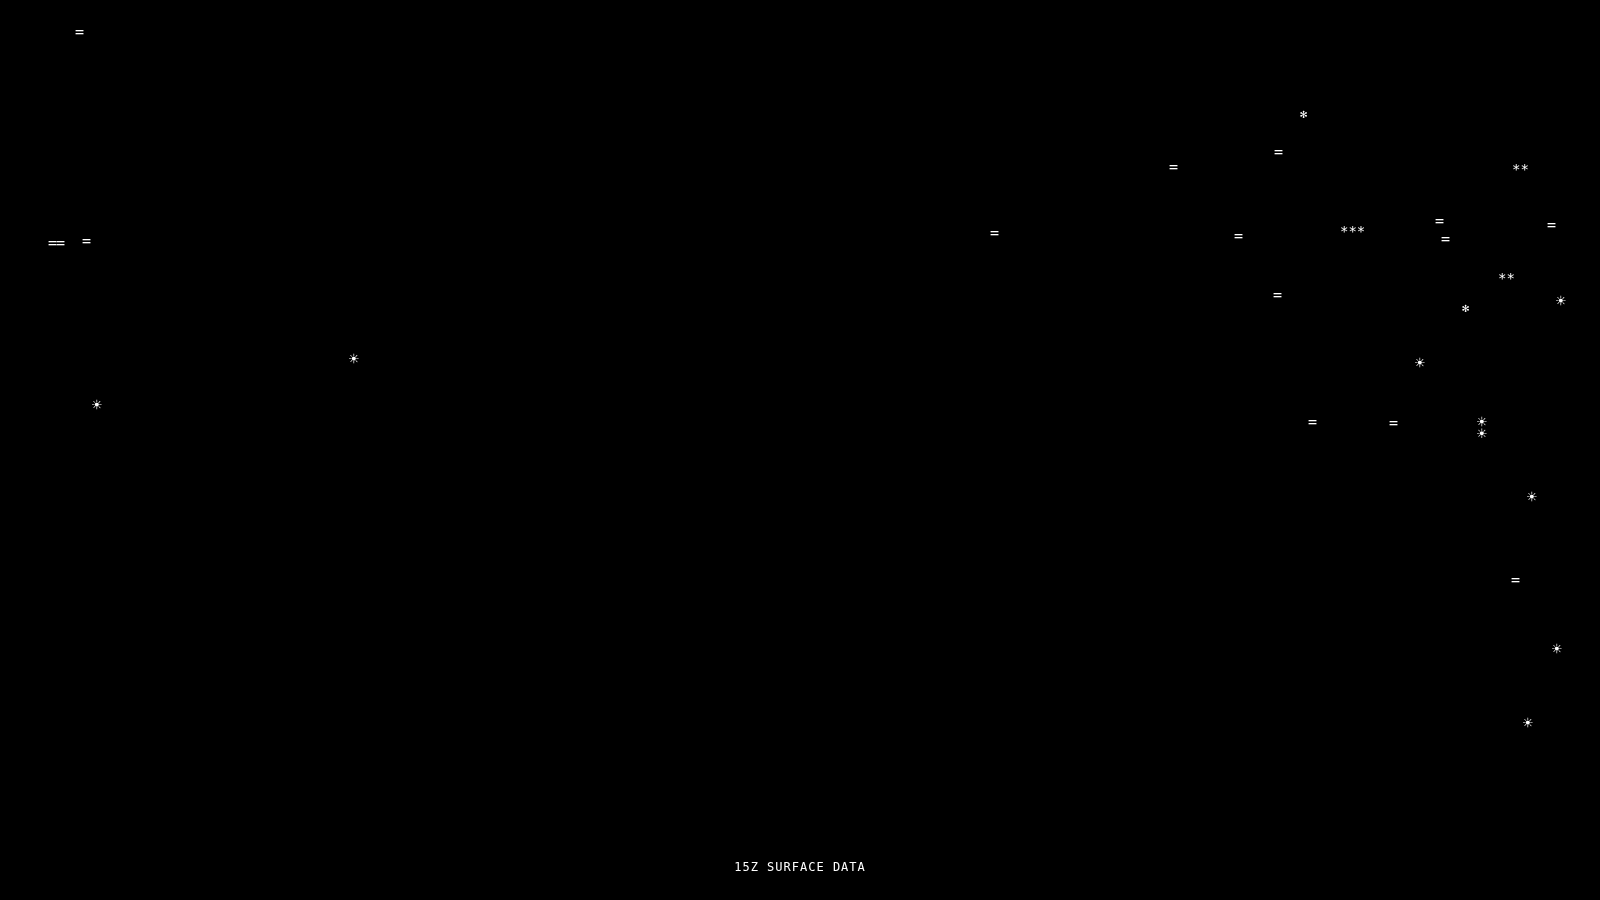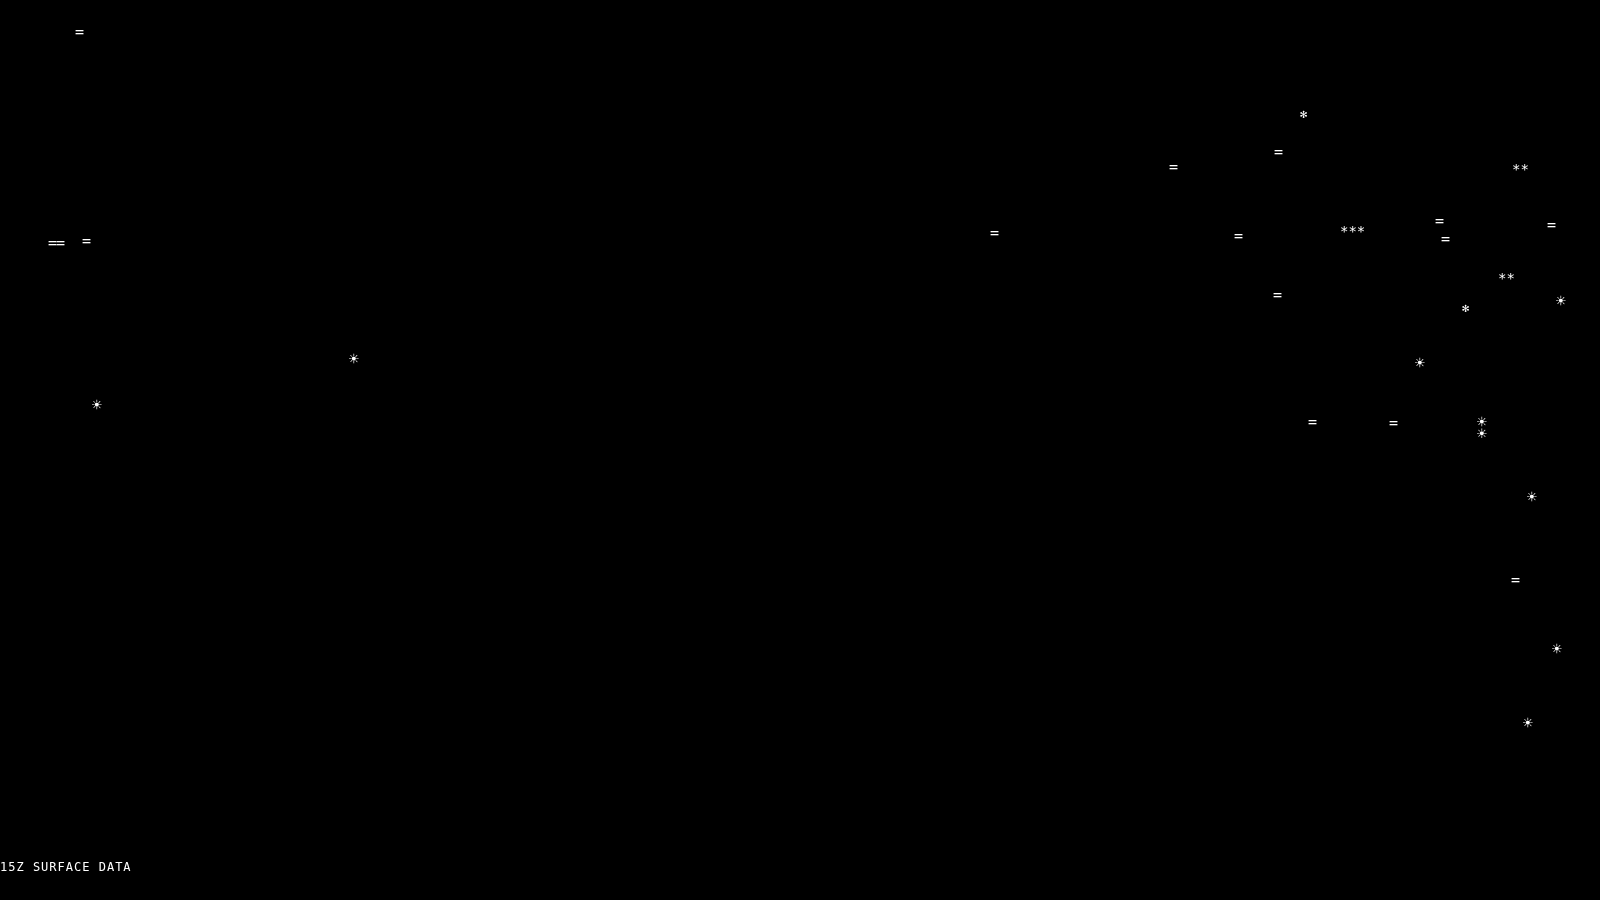--- a/index.html
+++ b/index.html
@@ -50,21 +50,21 @@
   }
   
   .sym-snow-heavy {
     font-family: "DejaVu Sans Mono", monospace;
     font-size: 12px;
   }
   .title-bar {
     position: absolute;
     left: 0;
     width: 1600px;
-    text-align: left;
+    text-align: center;
     font-family: "DejaVu Sans Mono", monospace;
     font-size: 12px;
     letter-spacing: 1px;
     color: #ffffff;
   }
 </style>
 </head>
 <body>
 
 <div id="map-root">

